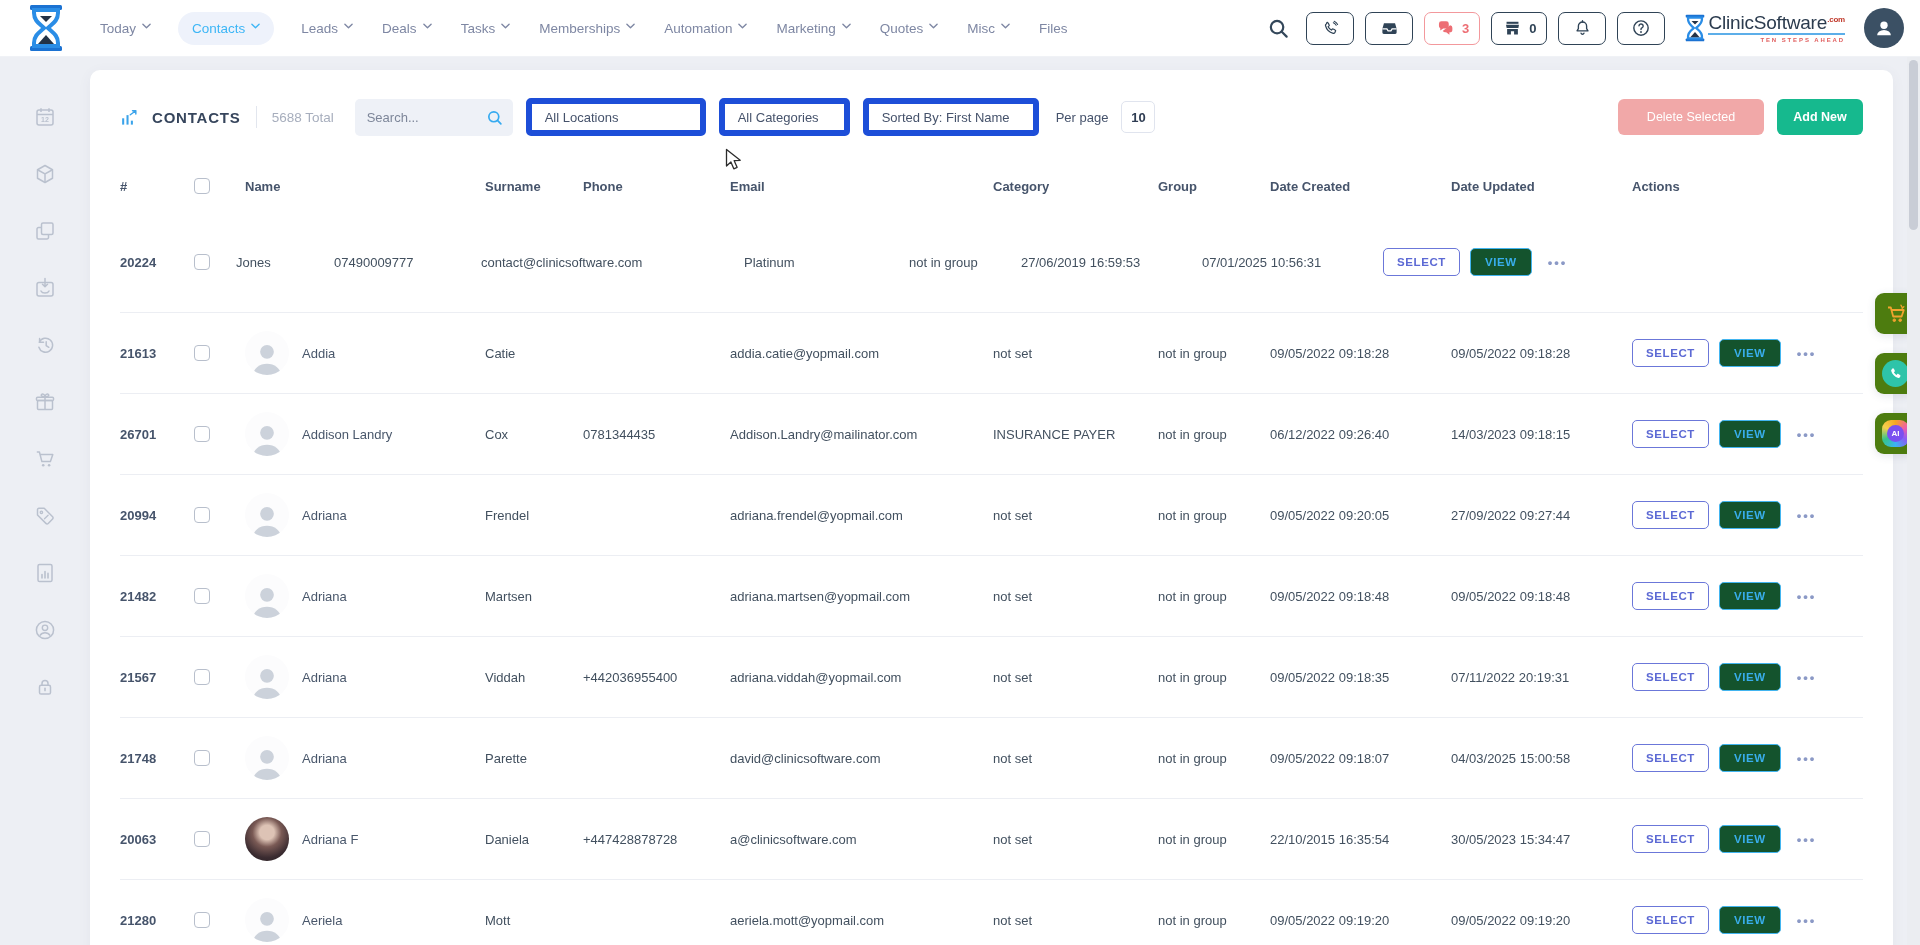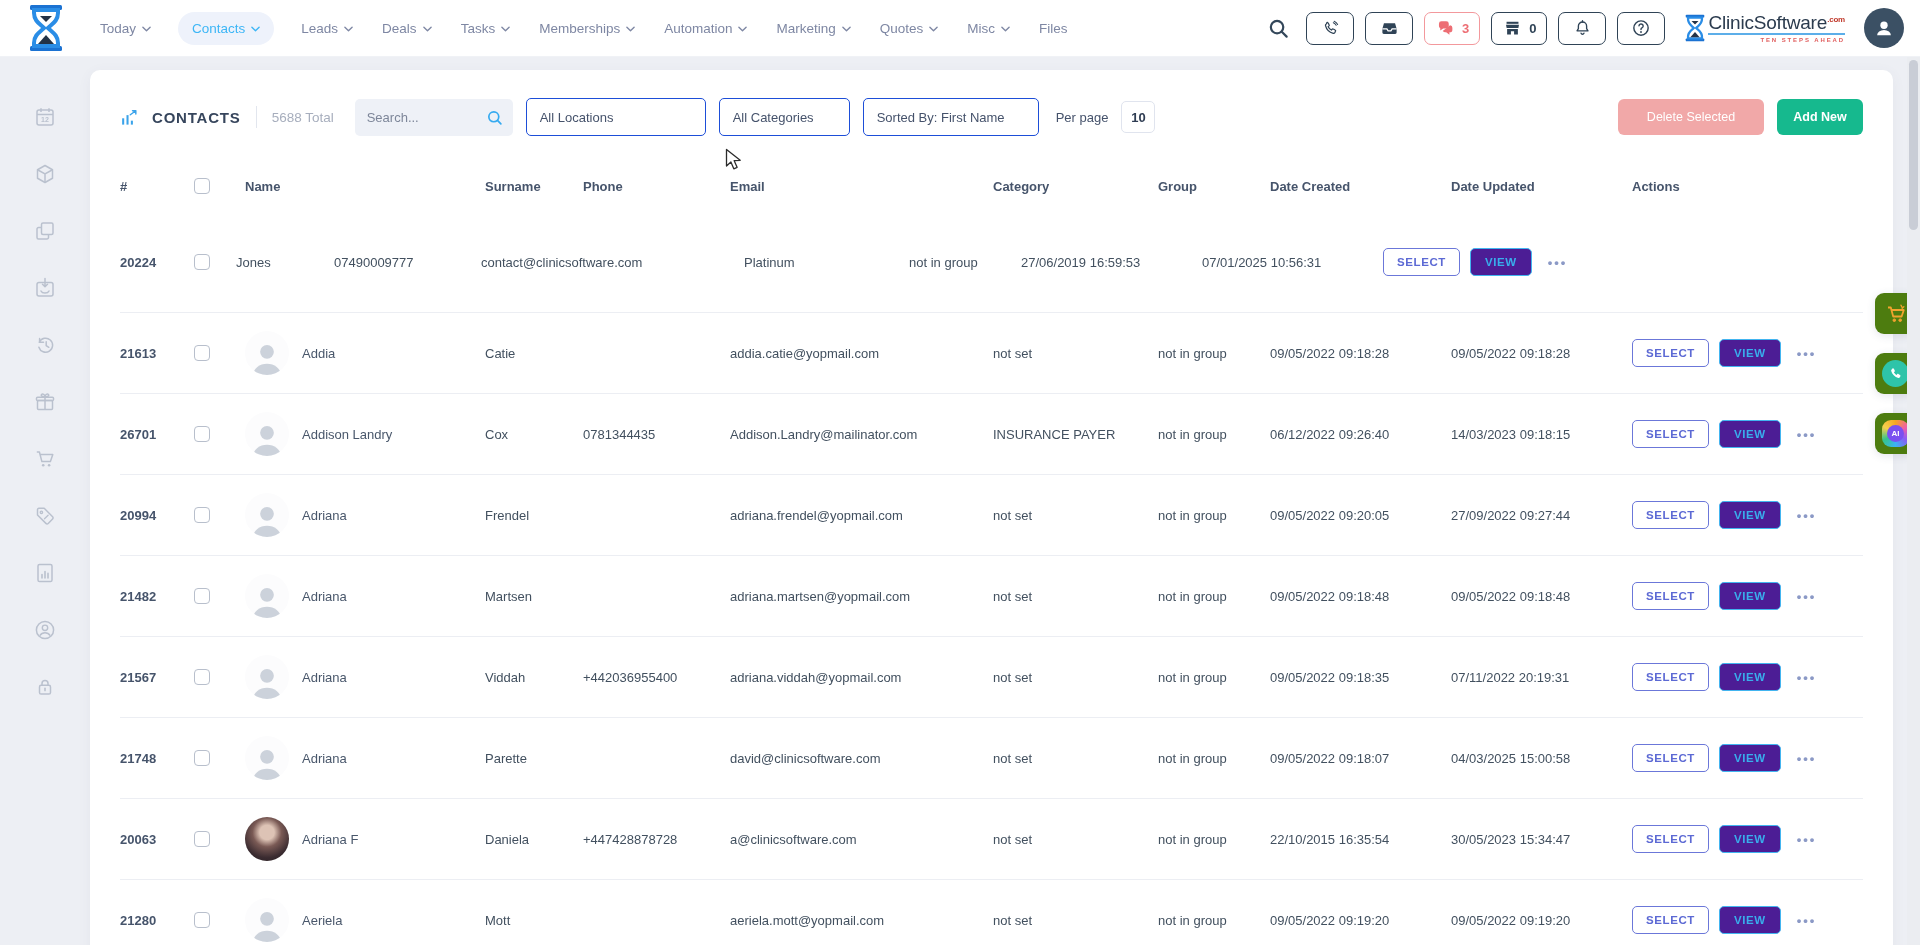--- a/index.html
+++ b/index.html
@@ -4,21 +4,21 @@
 <style>
   *{margin:0;padding:0;box-sizing:border-box;}
   html,body{width:1920px;height:945px;}
   body{font-family:"Liberation Sans",sans-serif;background:#edeff4;}
   .page{position:relative;width:1920px;height:945px;overflow:hidden;background:#edeff4;}
 
   
   .topbar{position:absolute;top:0;left:0;right:0;height:57px;background:#fff;display:flex;align-items:center;padding:0 16px 0 24px;z-index:30;border-bottom:1px solid #f0f2f6;}
   .logo{width:44px;height:50px;display:flex;align-items:center;justify-content:center;cursor:pointer;}
   .nav{display:flex;align-items:center;gap:25px;margin-left:30px;}
-  .nav-item{display:flex;align-items:center;gap:6px;color:#7e87a3;font-size:13.5px;font-weight:500;cursor:pointer;padding:9px 2px;white-space:nowrap;}
+  .nav-item{display:flex;gap:6px;color:#7e87a3;font-size:13.5px;font-weight:500;cursor:pointer;padding:9px 2px;white-space:nowrap;}
   .nav-item.active{color:#3db6f6;background:#eef2fb;border-radius:20px;padding:9px 14px;}
   .nav-item .chev{display:flex;margin-top:2px;}
   .top-right{margin-left:auto;display:flex;align-items:center;gap:11px;}
   .search-ic{display:flex;color:#33475a;cursor:pointer;margin-right:5px;}
   .tbtn{min-width:48px;height:33px;border:1.6px solid #2f4356;border-radius:7px;display:flex;align-items:center;justify-content:center;gap:6px;background:#fff;color:#2f4356;font-size:13px;font-weight:700;cursor:pointer;padding:0 10px;}
   .tbtn.salmon{border-color:#f3989c;color:#ed6e74;}
   .tbtn svg{display:block;}
   .brand{display:flex;align-items:center;gap:2px;margin:0 8px 0 8px;cursor:pointer;}
   .brand-txt{display:flex;flex-direction:column;}
   .brand-line{font-size:19px;color:#2b3b4e;font-weight:500;letter-spacing:-.2px;border-bottom:2px solid #5caee9;padding-bottom:1px;line-height:1;}
@@ -34,21 +34,21 @@
   .card{position:absolute;left:90px;top:70px;right:27px;bottom:-20px;background:#fff;border-radius:10px 10px 0 0;box-shadow:0 3px 14px rgba(80,90,120,.06);padding:0 30px;z-index:10;}
   .filterbar{display:flex;align-items:center;gap:13px;padding:28px 0 24px;}
   .chart-ic{display:flex;}
   .ttl{font-size:15px;font-weight:700;color:#36455c;letter-spacing:.8px;}
   .vdiv{width:1px;height:22px;background:#e2e6ee;margin:0 2px;}
   .total{font-size:13.5px;color:#a7aebd;}
   .search{width:158px;height:37px;background:#eef1f7;border-radius:5px;display:flex;align-items:center;padding:0 10px 0 12px;margin-left:8px;gap:9px;}
   .search input{border:none;background:transparent;outline:none;font-size:13px;color:#3c4a5c;width:100%;font-family:inherit;}
   ::placeholder{color:#7d8699;opacity:1;}
   .mag{display:flex;cursor:pointer;}
-  .sel{height:38px;border:1px solid #1d4ed8;border-radius:5px;background:#fff;display:flex;align-items:center;padding:0 13px;font-size:13px;color:#45526b;cursor:pointer;white-space:nowrap;}
+  .sel{height:38px;border:6px solid #1d4ed8;border-radius:5px;background:#fff;display:flex;align-items:center;padding:0 13px;font-size:13px;color:#45526b;cursor:pointer;white-space:nowrap;}
   .w180{width:180px}.w131{width:131px}.w175{width:176px}
   .pp-label{font-size:13px;color:#45526b;margin-left:4px;white-space:nowrap;}
   .pp-box{width:34px;height:32px;border:1.5px solid #e0e4ee;border-radius:5px;display:flex;align-items:center;justify-content:center;font-size:13px;font-weight:700;color:#2e3c52;cursor:text;}
   .spacer{flex:1;}
   .btn-del{width:146px;height:36px;background:#f1a8a8;color:#fff;border:none;border-radius:6px;font-size:12.5px;font-weight:400;font-family:inherit;cursor:pointer;}
   .btn-add{width:86px;height:36px;background:#16b98e;color:#fff;border:none;border-radius:6px;font-size:12.5px;font-weight:700;font-family:inherit;cursor:pointer;}
 
   
   .thead{display:flex;align-items:center;height:52px;font-size:13px;font-weight:700;color:#46546b;}
   .trow{display:flex;align-items:center;height:81px;border-top:1px solid #eceef3;font-size:13px;color:#42505f;background:#fff;}
@@ -69,21 +69,21 @@
   .name-wrap{display:flex;flex-direction:column;justify-content:center;}
   .name-top{display:flex;align-items:center;gap:13px;}
   .avatar{width:44px;height:44px;border-radius:50%;flex-shrink:0;display:flex;align-items:end;justify-content:center;overflow:hidden;background:#f7f8fa;}
   .avatar.placeholder{background:#fcfcfd;}
   .avatar.photo-a{background:radial-gradient(circle at 50% 30%,#e9c9b2 0 22%,#a4573f 38%,#53302c 62%,#2e2023 100%);}
   .avatar.photo-b{background:radial-gradient(circle at 50% 35%,#ddc3b5 0 20%,#7a5a55 40%,#3a2b30 70%,#241d22 100%);}
   .nm{color:#49576b;font-weight:500;}
   .badges{display:flex;gap:6px;margin-top:5px;}
   .badge{height:16px;border-radius:9px;padding:0 9px;display:flex;align-items:center;color:#fff;font-size:7.5px;font-weight:700;letter-spacing:.4px;cursor:default;}
   .btn-select{border:1.5px solid #6b77d9;color:#5c69d4;background:#fff;border-radius:5px;font-size:11.5px;font-weight:700;letter-spacing:.6px;padding:7px 13px;font-family:inherit;cursor:pointer;}
-  .btn-view{border:1.5px solid #42b5f0;color:#39aeec;background:#4c1d95;border-radius:5px;font-size:11.5px;font-weight:700;letter-spacing:.6px;padding:7px 14px;font-family:inherit;cursor:pointer;}
+  .btn-view{border:1.5px solid #42b5f0;color:#39aeec;background:#14532d;border-radius:5px;font-size:11.5px;font-weight:700;letter-spacing:.6px;padding:7px 14px;font-family:inherit;cursor:pointer;}
   .more{color:#8b99c6;font-size:13px;letter-spacing:2px;font-weight:700;cursor:pointer;margin-left:6px;}
 
   
   .floatstack{position:absolute;right:4px;top:293px;display:flex;flex-direction:column;gap:19px;z-index:40;}
   .fbtn{width:41px;height:41px;background:#4d7c0f;border-radius:9px;box-shadow:0 2px 8px rgba(70,80,110,.14);display:flex;align-items:center;justify-content:center;cursor:pointer;}
   .wa-circle{width:27px;height:27px;border-radius:50%;background:#2ec4a9;display:flex;align-items:center;justify-content:center;}
   .ai-blob{width:27px;height:27px;border-radius:9px;background:conic-gradient(#f5a623,#ef5da8,#8a5cf6,#3bb3f4,#35c48d,#f5d04c,#f5a623);display:flex;align-items:center;justify-content:center;}
   .ai-core{width:17px;height:17px;border-radius:50%;background:#7a4ff0;color:#fff;font-size:8px;font-weight:700;display:flex;align-items:center;justify-content:center;}
   .scrollbar{position:absolute;right:0;top:57px;bottom:0;width:13px;background:#ebedf1;z-index:45;}
   .thumb{position:absolute;top:3px;left:2px;width:9px;height:170px;background:#c9cdd6;border-radius:5px;cursor:pointer;}

